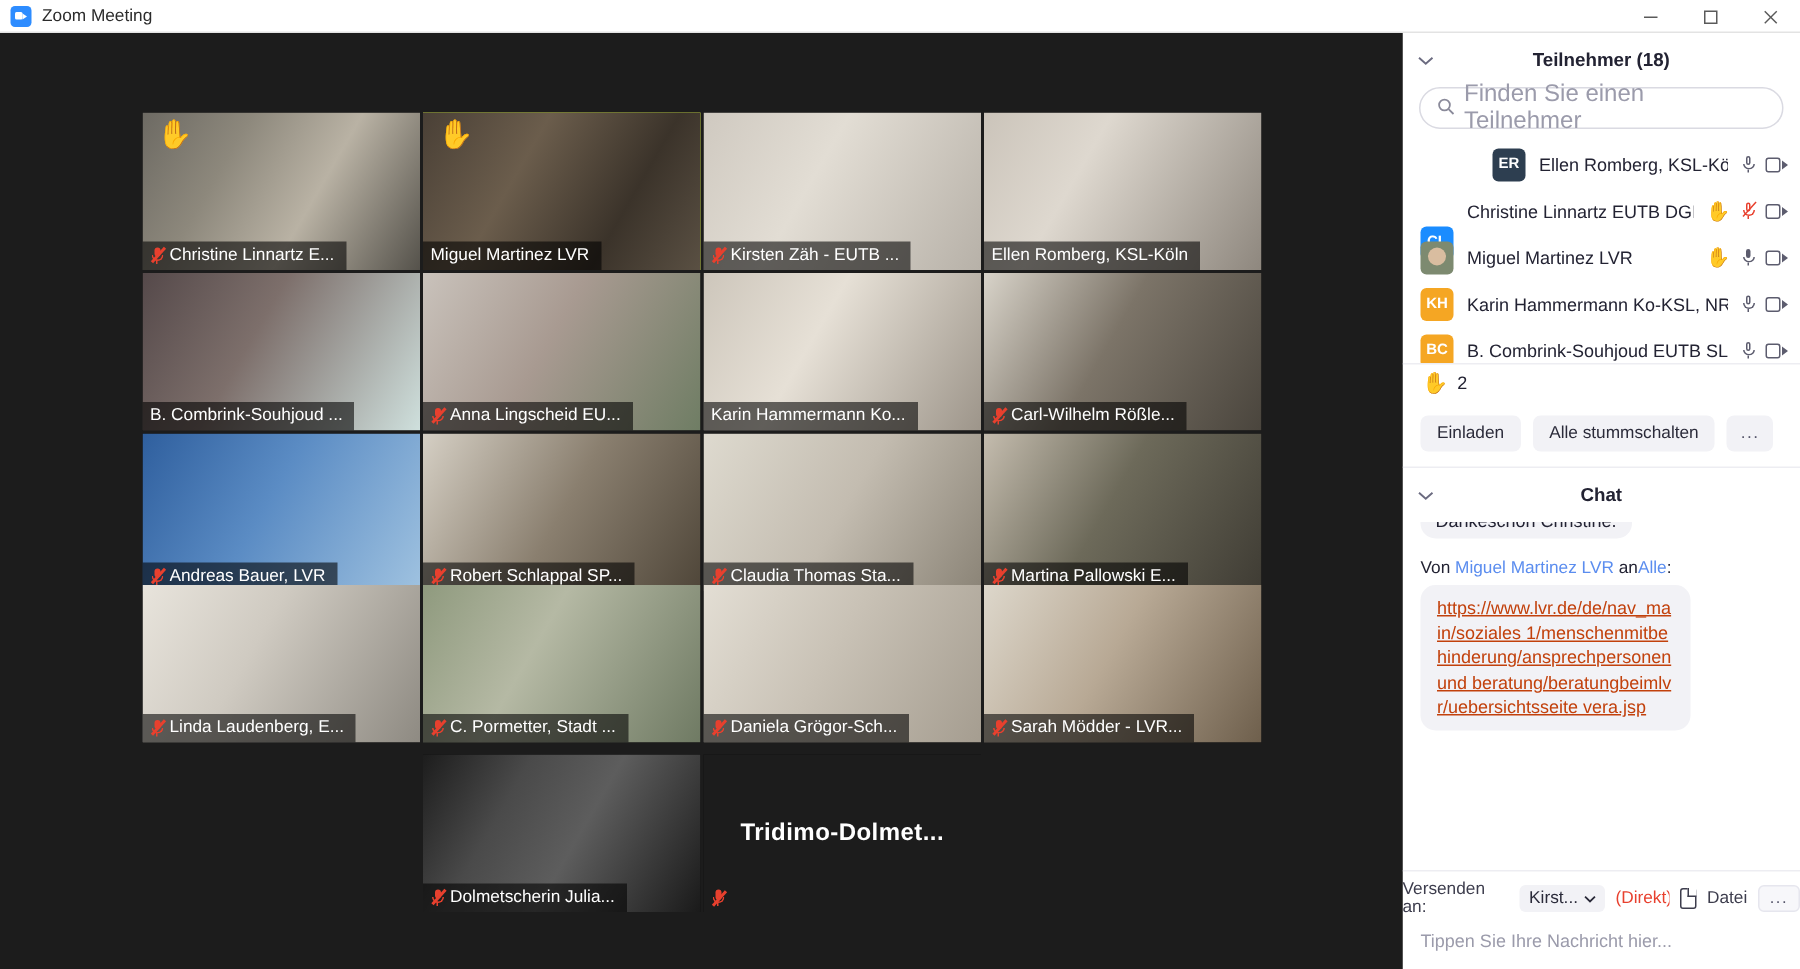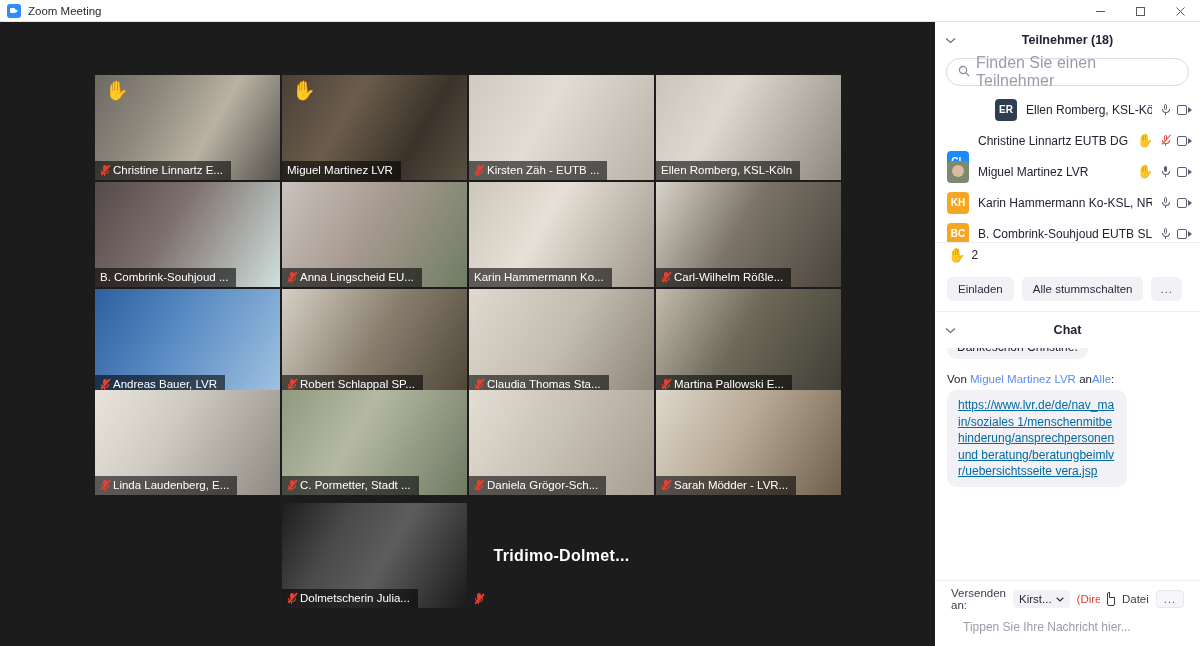--- a/index.html
+++ b/index.html
@@ -211,26 +211,26 @@
   }
   .msg-from {
     font-size:11.5px; color:#232333; margin:11px 0 5px;
   }
   .msg-from .who { color:#5b8def; }
   .bubble {
     background:#f2f2f6; border-radius:10px;
     padding:7px 11px; max-width:180px;
   }
   .bubble a {
-    color:#0369a1; text-decoration:underline;
+    color:#c2410c; text-decoration:underline;
     font-size:12px; line-height:16.5px;
     word-break:break-all; display:block;
   }
 
-  .chat-foot { flex:0 0 auto; padding:6px 16px 0; }
+  .chat-foot { flex:0 0 auto; padding:6px 0 0; }
   .sendrow {
     display:flex; align-items:center; gap:7px;
     font-size:11.5px; color:#3d3d4d; height:24px;
   }
   .sel {
     background:#f2f2f6; border-radius:4px;
     padding:3px 6px; display:flex; align-items:center; gap:4px;
     font-size:11.5px; color:#2b2b3a; max-width:58px;
   }
   .sel .lbl { overflow:hidden; white-space:nowrap; }

